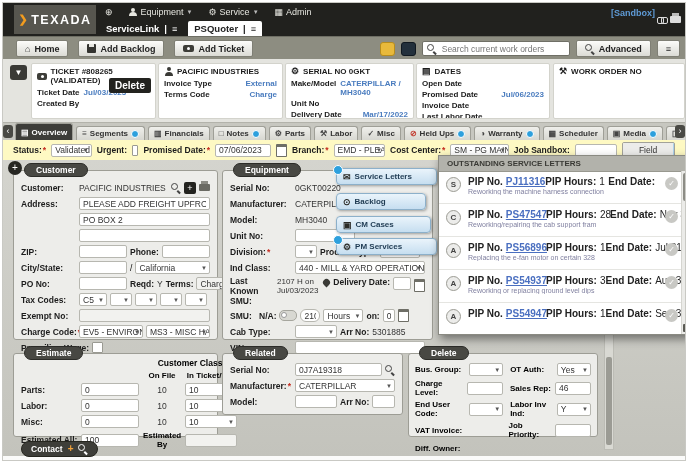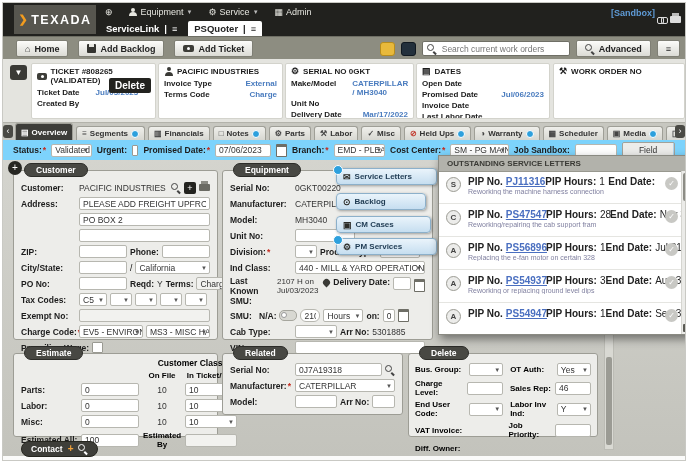--- a/index.html
+++ b/index.html
@@ -34,21 +34,21 @@
   .chip.dark{background:#23303c;border:1px solid #101820;}
   .searchbox{display:flex;align-items:center;gap:3px;background:#fff;border:1px solid #6f6f66;border-radius:2px;height:13px;padding:0 4px;width:138px;}
   .searchbox input{border:none;outline:none;font-size:8.5px;width:118px;color:#444;font-family:inherit;background:transparent;}
 
   
   .inforow{position:absolute;top:56px;left:0;right:0;height:63px;background:#e4e4df;border-bottom:1px solid #b3b3ab;}
   .collapse{position:absolute;left:7px;top:6px;width:17px;height:15px;background:#3a3a36;color:#fff;border-radius:3px;
             font-size:8px;text-align:center;line-height:15px;}
   .icard{position:absolute;top:4px;height:54px;background:#fff;border:1px solid #d3d3cc;border-radius:2px;font-size:8px;overflow:hidden;}
   .ichead{display:flex;align-items:center;gap:4px;font-weight:bold;font-size:8px;color:#1c1c1c;padding:3px 5px 2px 5px;}
-  .crow{display:flex;justify-content:flex-start;gap:16px;padding:1px 5px;font-size:8px;}
+  .crow{display:flex;justify-content:flex-start;gap:4px;padding:1px 5px;font-size:8px;}
   .crow.sb{justify-content:space-between;}
   .clab{font-weight:bold;color:#1c1c1c;}
   .vblue{color:#4a7cbf;font-weight:bold;}
   .delbtn{position:absolute;right:4px;top:14px;background:#23231f;color:#fff;font-size:10px;font-weight:bold;
           border-radius:2px;padding:2px 6px;}
 
   
   .tabbar{position:absolute;top:120px;left:0;right:0;height:17px;background:#c7c7c0;border-bottom:1px solid #8f8f87;
           display:flex;align-items:flex-end;gap:3px;padding-left:12px;overflow:hidden;}
   .tab{height:13px;display:flex;align-items:center;gap:3px;background:linear-gradient(#efefeb,#d7d7d1);
@@ -57,21 +57,21 @@
   .tab .ti{font-size:8px;color:#444;}
   .tab.active{background:#3d3d39;color:#fff;height:16px;}
   .tab.active .ti{color:#fff;}
   .badge{width:8px;height:8px;background:#2da0dd;border-radius:50%;border:1px solid #fff;box-sizing:border-box;}
   .ti.red{color:#c23b2e;}
   .tscroll{position:absolute;top:2px;width:10px;height:13px;background:#4a4a45;color:#fff;font-size:9px;
            text-align:center;line-height:12px;border-radius:3px;}
   .tscroll.l{left:0;} .tscroll.r{right:0;}
 
   
-  .statusbar{position:absolute;top:137px;left:0;right:0;height:20px;background:#7dd3fc;border-bottom:1px solid #c6c6bf;
+  .statusbar{position:absolute;top:137px;left:0;right:0;height:20px;background:#fef9c3;border-bottom:1px solid #c6c6bf;
              display:flex;align-items:center;gap:5px;padding:0 10px;font-size:8.5px;}
   .slab{font-weight:bold;color:#1c1c1c;white-space:nowrap;}
   .req{color:#c52b1f;font-weight:bold;margin-left:1px;}
   .in{height:13px;background:#fff;border:1px solid #b7b7b0;border-radius:2px;font-size:8.5px;padding:0 3px;color:#333;
       box-sizing:border-box;font-family:inherit;outline:none;}
   .dd{position:relative;display:flex;align-items:center;background:#fff;border:1px solid #b7b7b0;border-radius:2px;
       height:13px;padding:0 11px 0 3px;font-size:8.5px;color:#333;box-sizing:border-box;white-space:nowrap;overflow:hidden;}
   .dd .car{position:absolute;right:2px;font-size:6px;color:#555;}
   .cb{width:9px;height:9px;border:1px solid #9a9a92;background:#fff;border-radius:1px;}
   .seg{display:flex;border:1px solid #a2a29a;border-radius:2px;overflow:hidden;margin-left:auto;}

